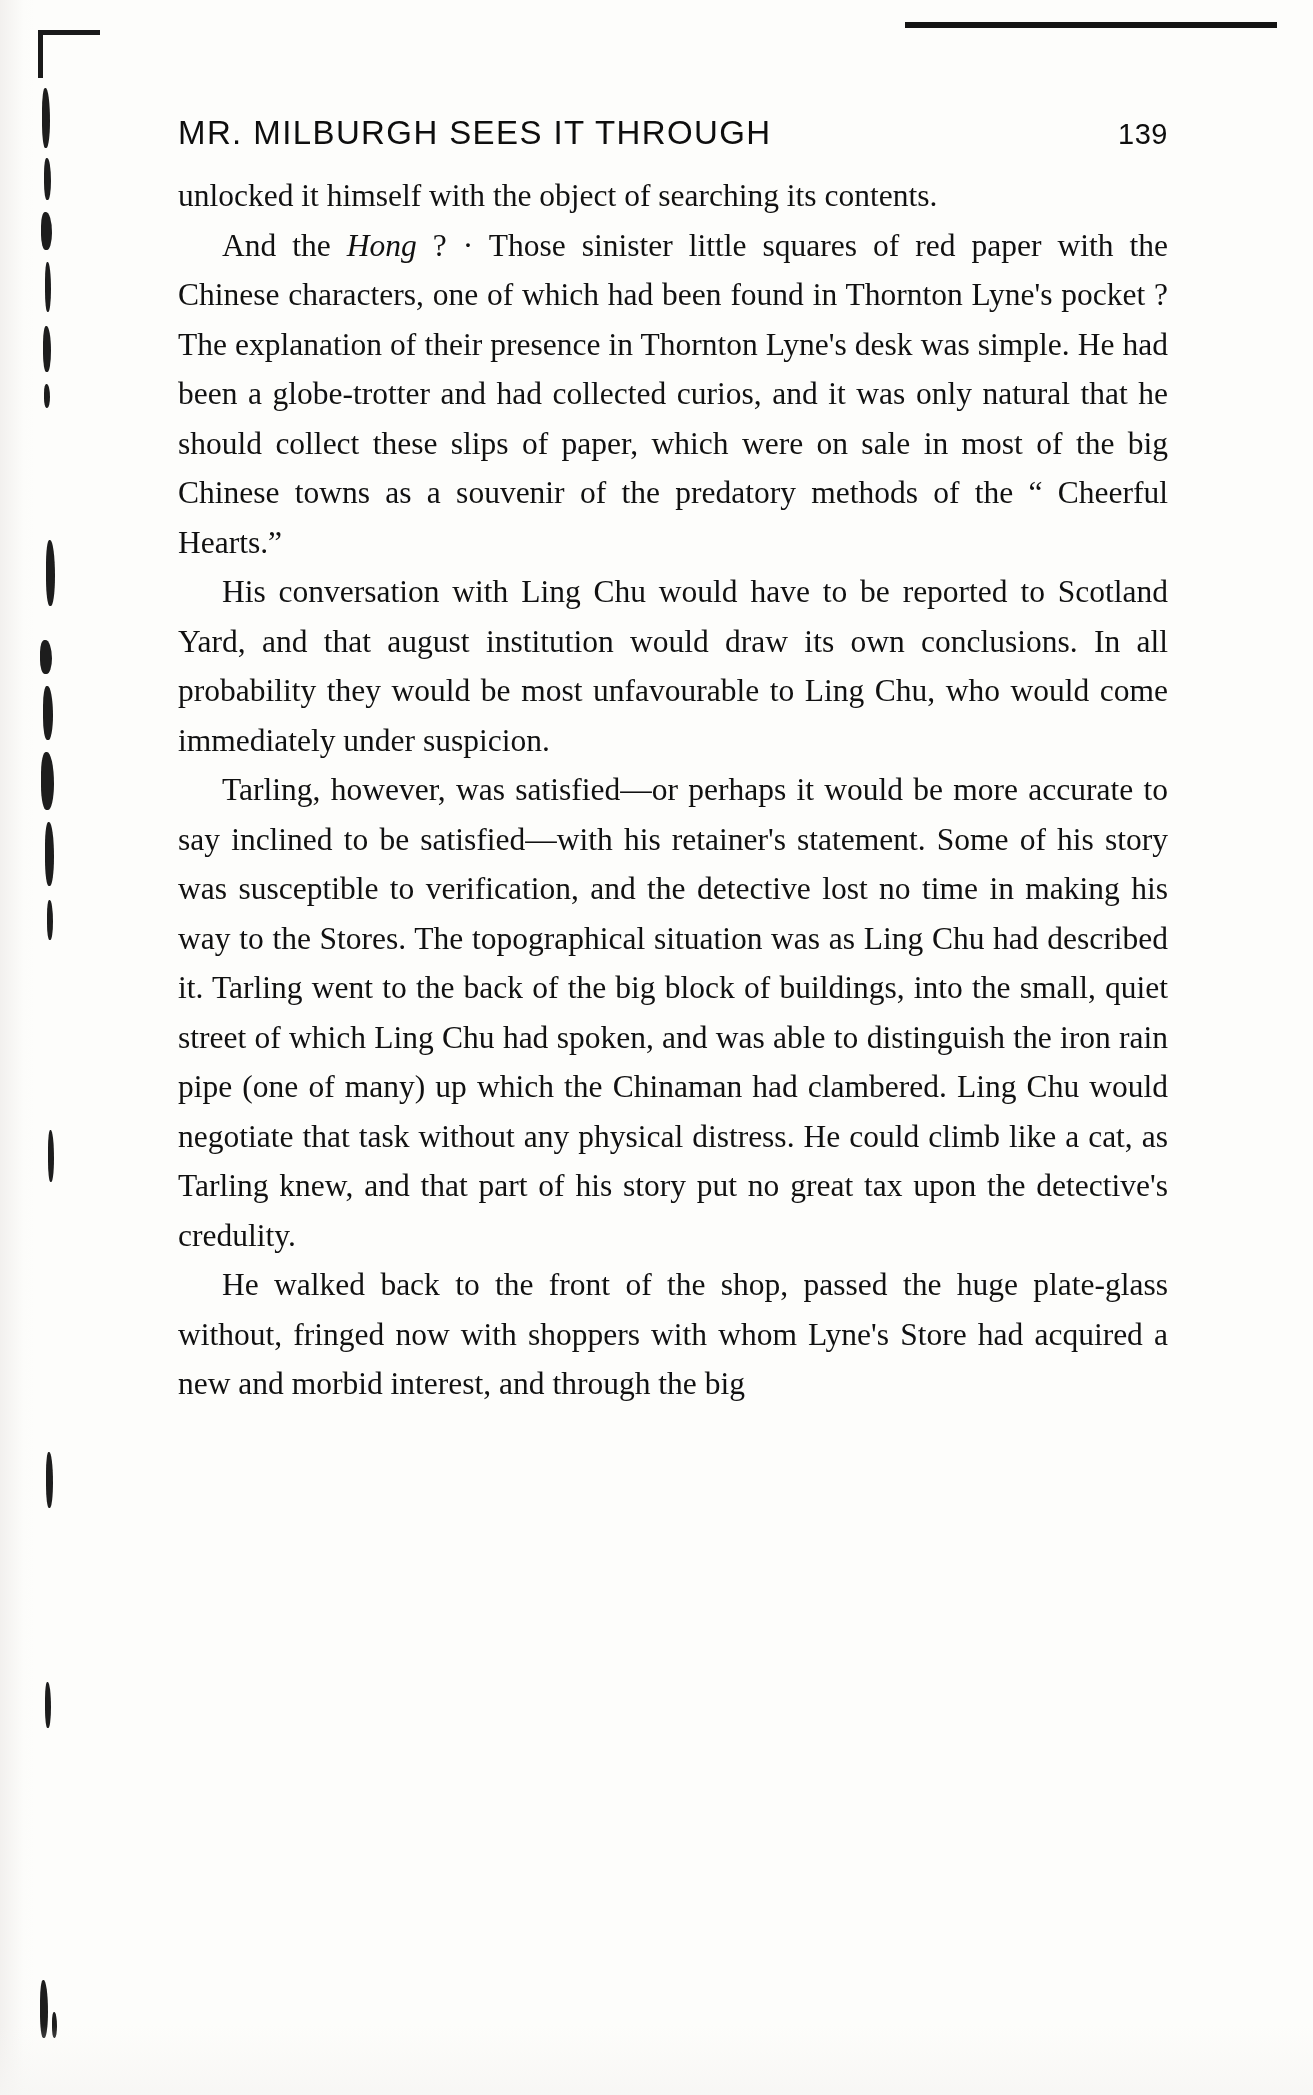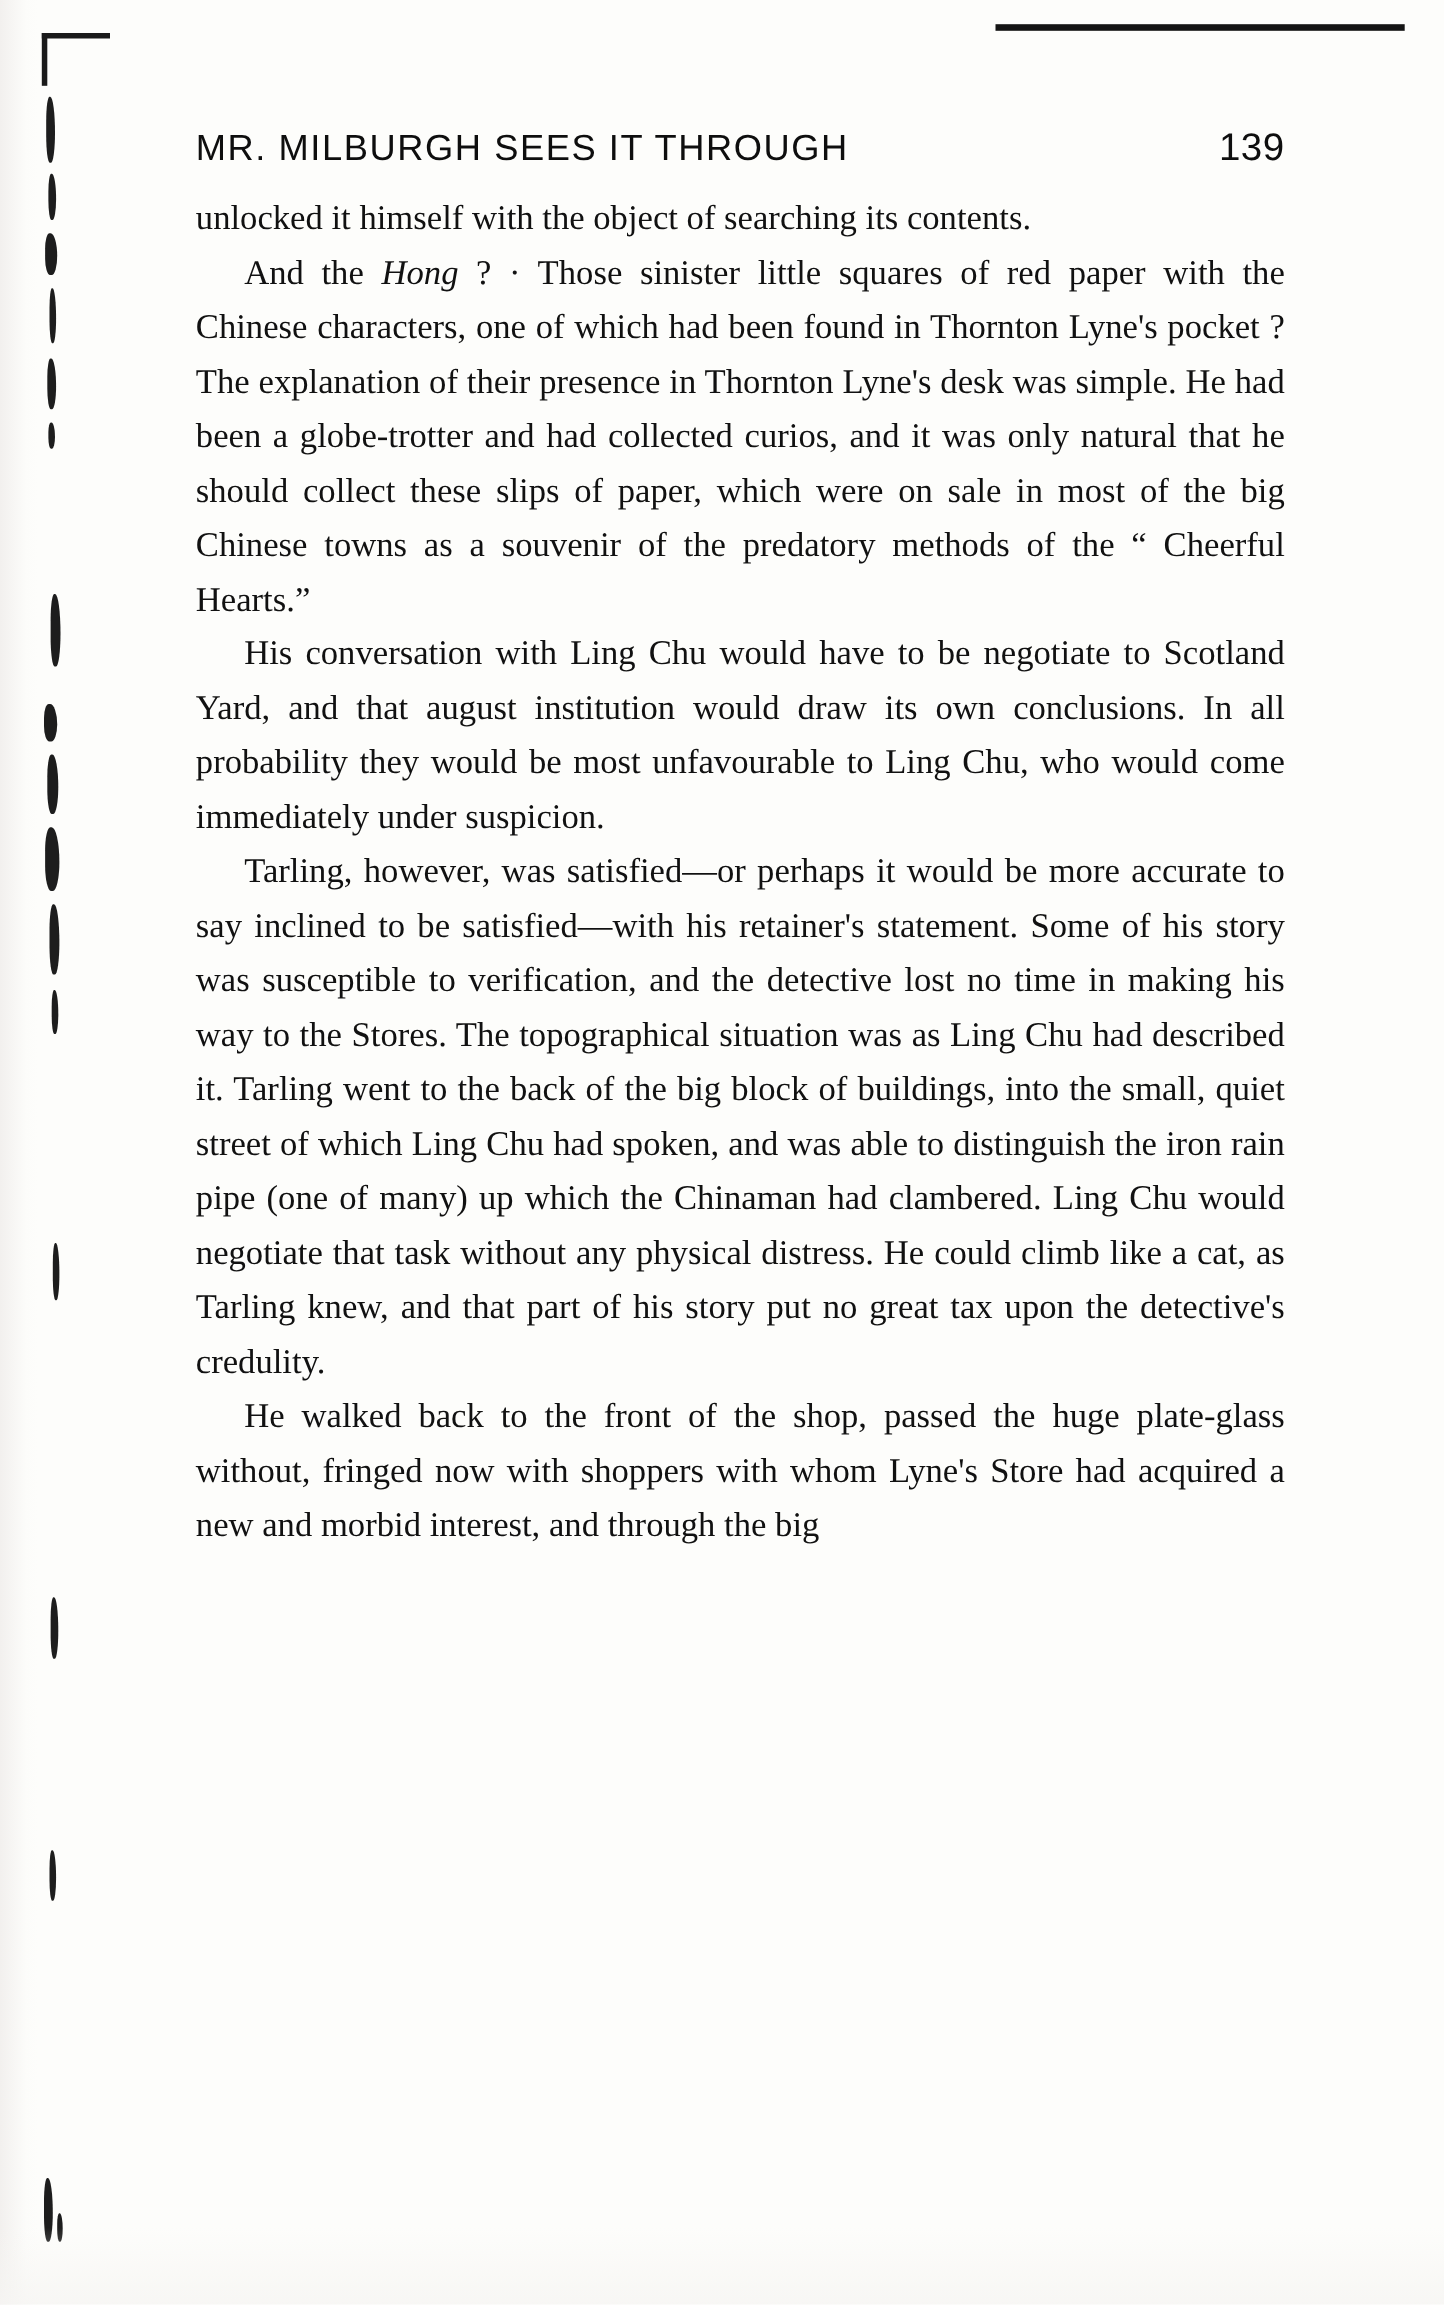--- a/index.html
+++ b/index.html
@@ -82,21 +82,21 @@
     font-weight: 400;
     white-space: nowrap;
     font-family: "Liberation Sans", sans-serif;
     display: flex;
     align-items: baseline;
   }
   .running-head .rh-title {
     flex: 1 1 auto;
   }
   .running-head .rh-folio {
-    font-size: 35px;
+    font-size: 29px;
     letter-spacing: 0.5px;
     padding-left: 12px;
   }
 
   .body-text {
     margin-top: 19px;
     font-size: 31.5px;
     line-height: 49.5px;
     color: #111111;
     text-align: justify;
@@ -158,21 +158,21 @@
   <div class="content">
 
     <h1 class="running-head">
       <span class="rh-title">MR. MILBURGH SEES IT THROUGH</span>
       <span class="rh-folio">139</span>
     </h1>
 
     <div class="body-text">
       <p class="no-indent">unlocked it himself with the object of searching its contents.</p>
       <p>And the <i>Hong</i><span> ? · Those sinister little squares of red paper with the Chinese characters, one of which had been found in Thornton Lyne's pocket ? The explanation of their presence in Thornton Lyne's desk was simple. He had been a globe-trotter and had collected curios, and it was only natural that he should collect these slips of paper, which were on sale in most of the big Chinese towns as a souvenir of the predatory methods of the “ Cheerful Hearts.”</span></p>
-      <p>His conversation with Ling Chu would have to be negotiate to Scotland Yard, and that august institution would draw its own conclusions. In all probability they would be most unfavourable to Ling Chu, who would come immediately under suspicion.</p>
+      <p>His conversation with Ling Chu would have to be reported to Scotland Yard, and that august institution would draw its own conclusions. In all probability they would be most unfavourable to Ling Chu, who would come immediately under suspicion.</p>
       <p>Tarling, however, was satisfied—or perhaps it would be more accurate to say inclined to be satisfied—with his retainer's statement. Some of his story was susceptible to verification, and the detective lost no time in making his way to the Stores. The topographical situation was as Ling Chu had described it. Tarling went to the back of the big block of buildings, into the small, quiet street of which Ling Chu had spoken, and was able to distinguish the iron rain pipe (one of many) up which the Chinaman had clambered. Ling Chu would negotiate that task without any physical distress. He could climb like a cat, as Tarling knew, and that part of his story put no great tax upon the detective's credulity.</p>
       <p>He walked back to the front of the shop, passed the huge plate-glass without, fringed now with shoppers with whom Lyne's Store had acquired a new and morbid interest, and through the big</p>
     </div>
 
   </div>
 
   <div class="bottom-shade"></div>
 </div>
 
 </body></html>

